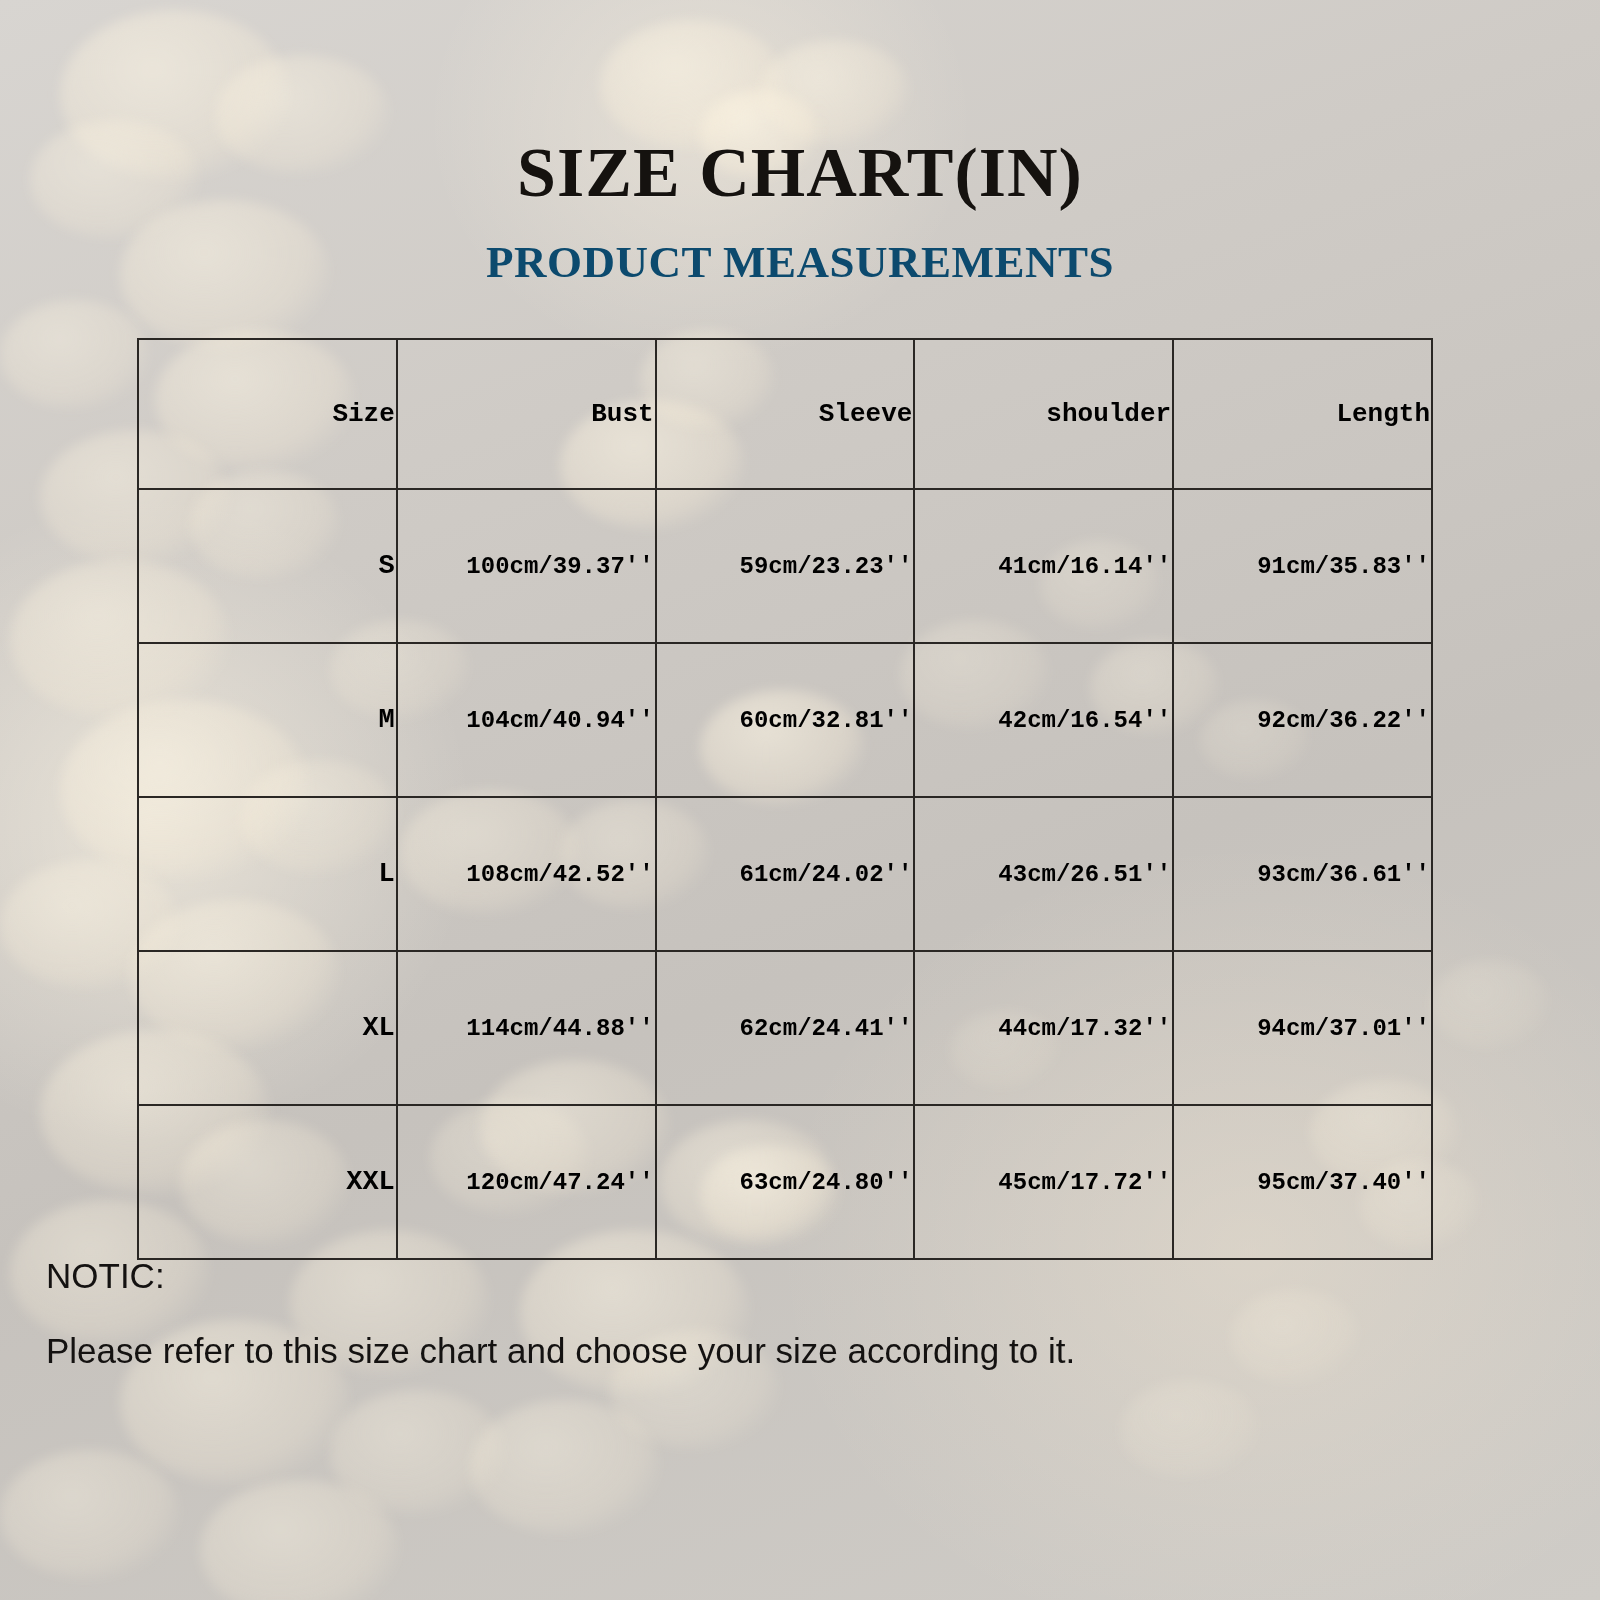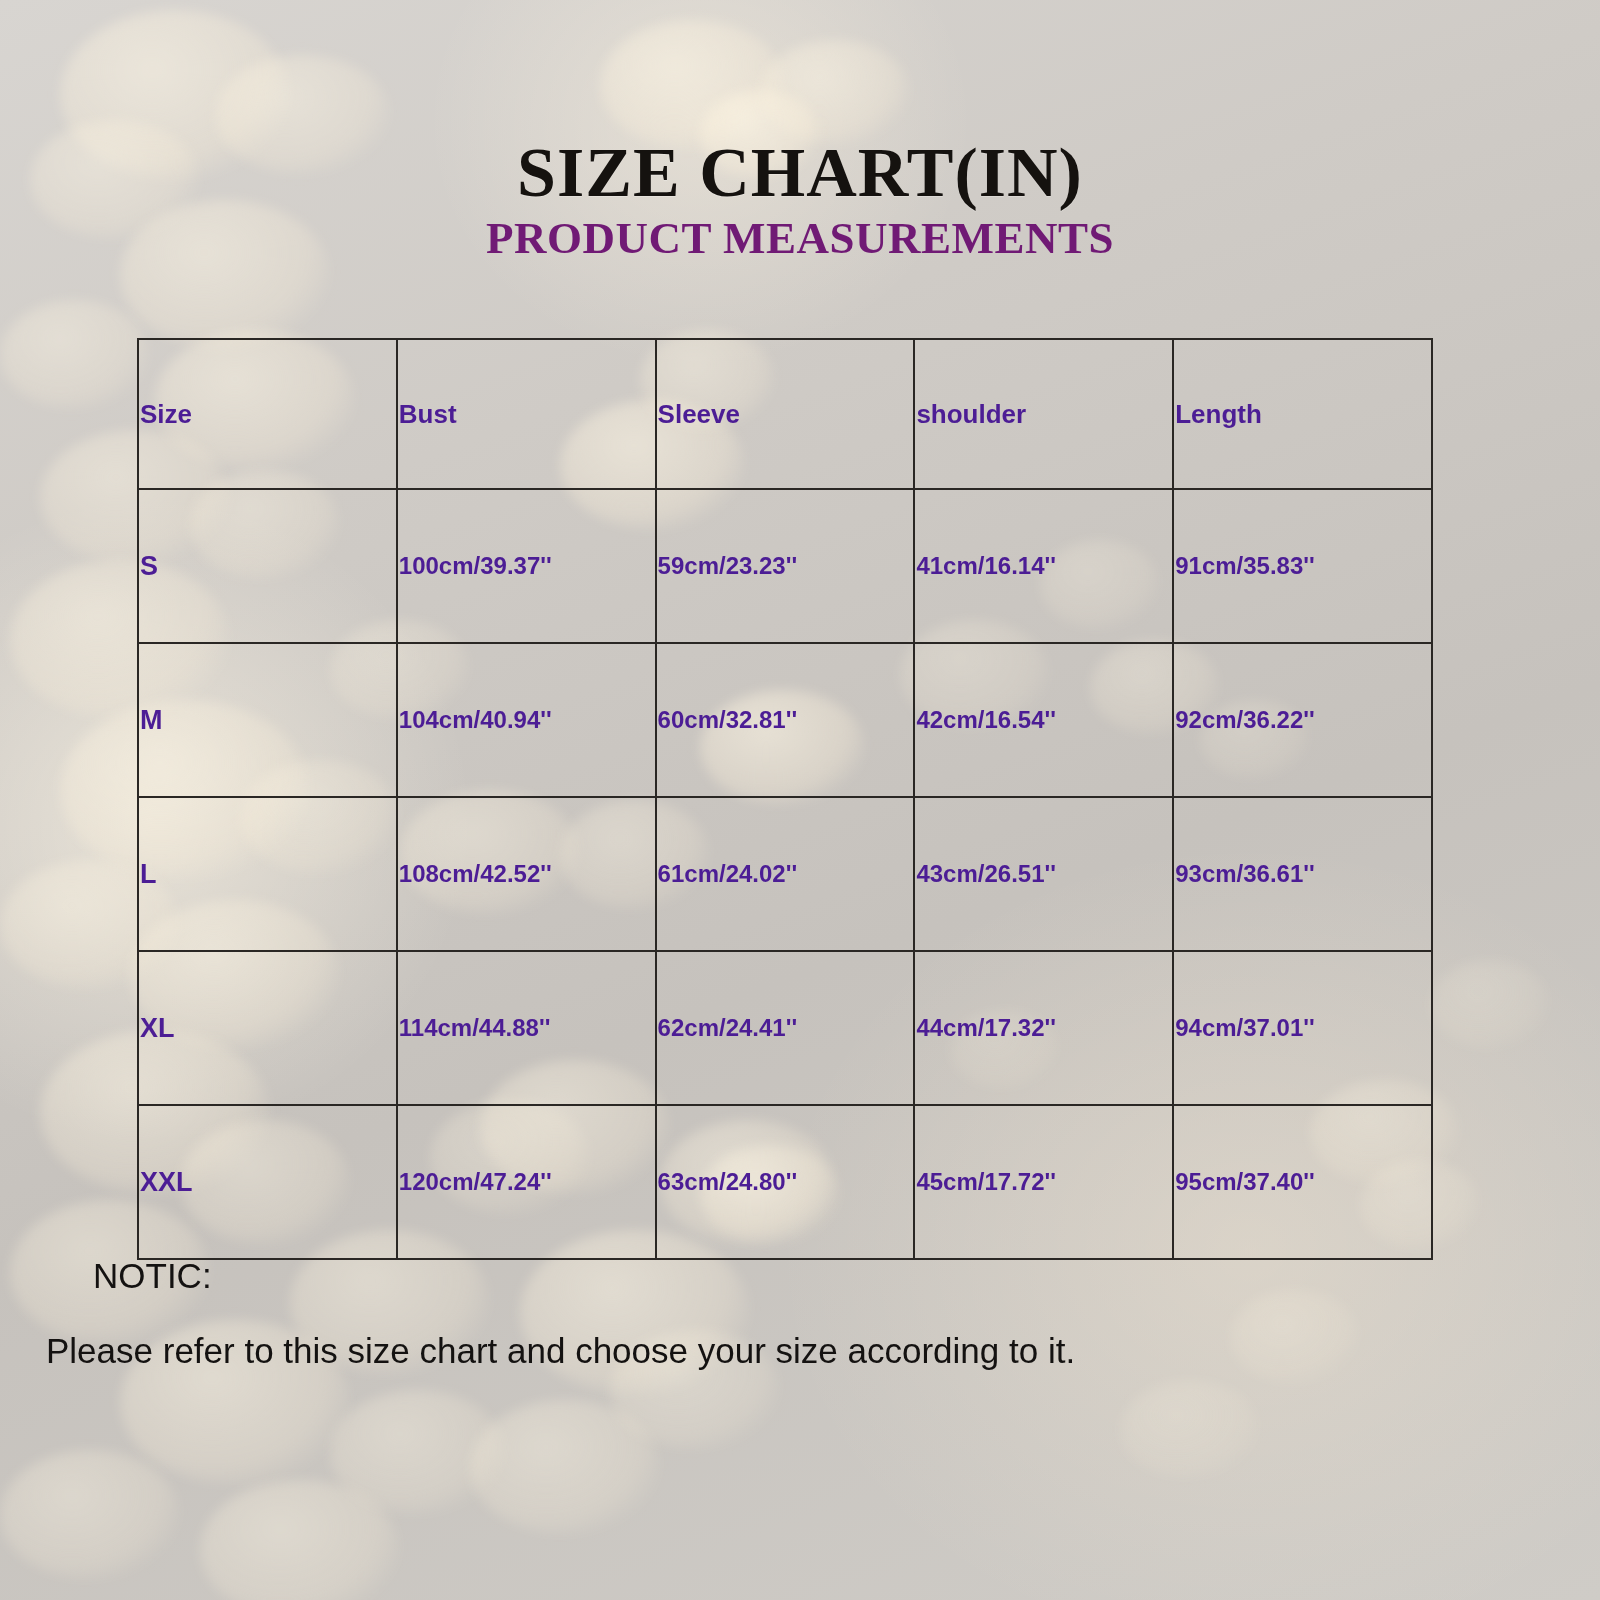--- a/index.html
+++ b/index.html
@@ -52,42 +52,43 @@
     letter-spacing: 1px;
     color: #15120f;
     line-height: 1.0;
     text-shadow: 0 1px 0 rgba(255,255,255,0.25);
   }
   .subtitle {
     font-family: "Liberation Serif", serif;
     font-weight: bold;
     font-size: 45px;
     letter-spacing: 0.5px;
-    color: #701a75;
-    margin-top: 4px;
+    color: #0c4a6e;
+    margin-top: 28px;
   }
 
   
   .table-wrap {
     position: absolute;
     left: 137px;
     top: 338px;
     width: 1296px;
   }
   table.size-chart {
     width: 100%;
     border-collapse: collapse;
     table-layout: fixed;
   }
   table.size-chart td, table.size-chart th {
     border: 2px solid #2a2724;
-    text-align: left;
+    text-align: right;
     vertical-align: middle;
-    color: #4c1d95;
+    color: #000000;
     background: transparent;
+    font-family: Liberation Mono, monospace;
   }
   table.size-chart thead th {
     height: 146px;
     font-size: 26px;
     font-weight: bold;
   }
   table.size-chart tbody td {
     height: 150px;
     font-size: 24px;
     font-weight: bold;
@@ -103,21 +104,21 @@
     top: 1258px;
     width: 1520px;
     color: #141211;
   }
   .notice .line {
     font-size: 35px;
     line-height: 1.0;
     margin-bottom: 36px;
     white-space: nowrap;
   }
-  .notice .line:first-child { margin-bottom: 40px; margin-left: 47px; }
+  .notice .line:first-child { margin-bottom: 40px; }
   .notice .line:last-child { margin-bottom: 0; }
 </style>
 </head>
 <body>
 
 <div id="bg"></div>
 <div id="bokeh">
     <div class="blob" style="left:60px;top:10px;width:230px;height:170px;background:radial-gradient(ellipse at 40% 35%, rgba(255,247,229,0.5), rgba(255,243,220,0.28) 58%, rgba(255,240,215,0) 78%);"></div>
     <div class="blob" style="left:215px;top:55px;width:175px;height:120px;background:radial-gradient(ellipse at 40% 35%, rgba(255,247,229,0.42), rgba(255,243,220,0.23) 58%, rgba(255,240,215,0) 78%);"></div>
     <div class="blob" style="left:30px;top:120px;width:170px;height:120px;background:radial-gradient(ellipse at 40% 35%, rgba(255,247,229,0.4), rgba(255,243,220,0.22) 58%, rgba(255,240,215,0) 78%);"></div>

